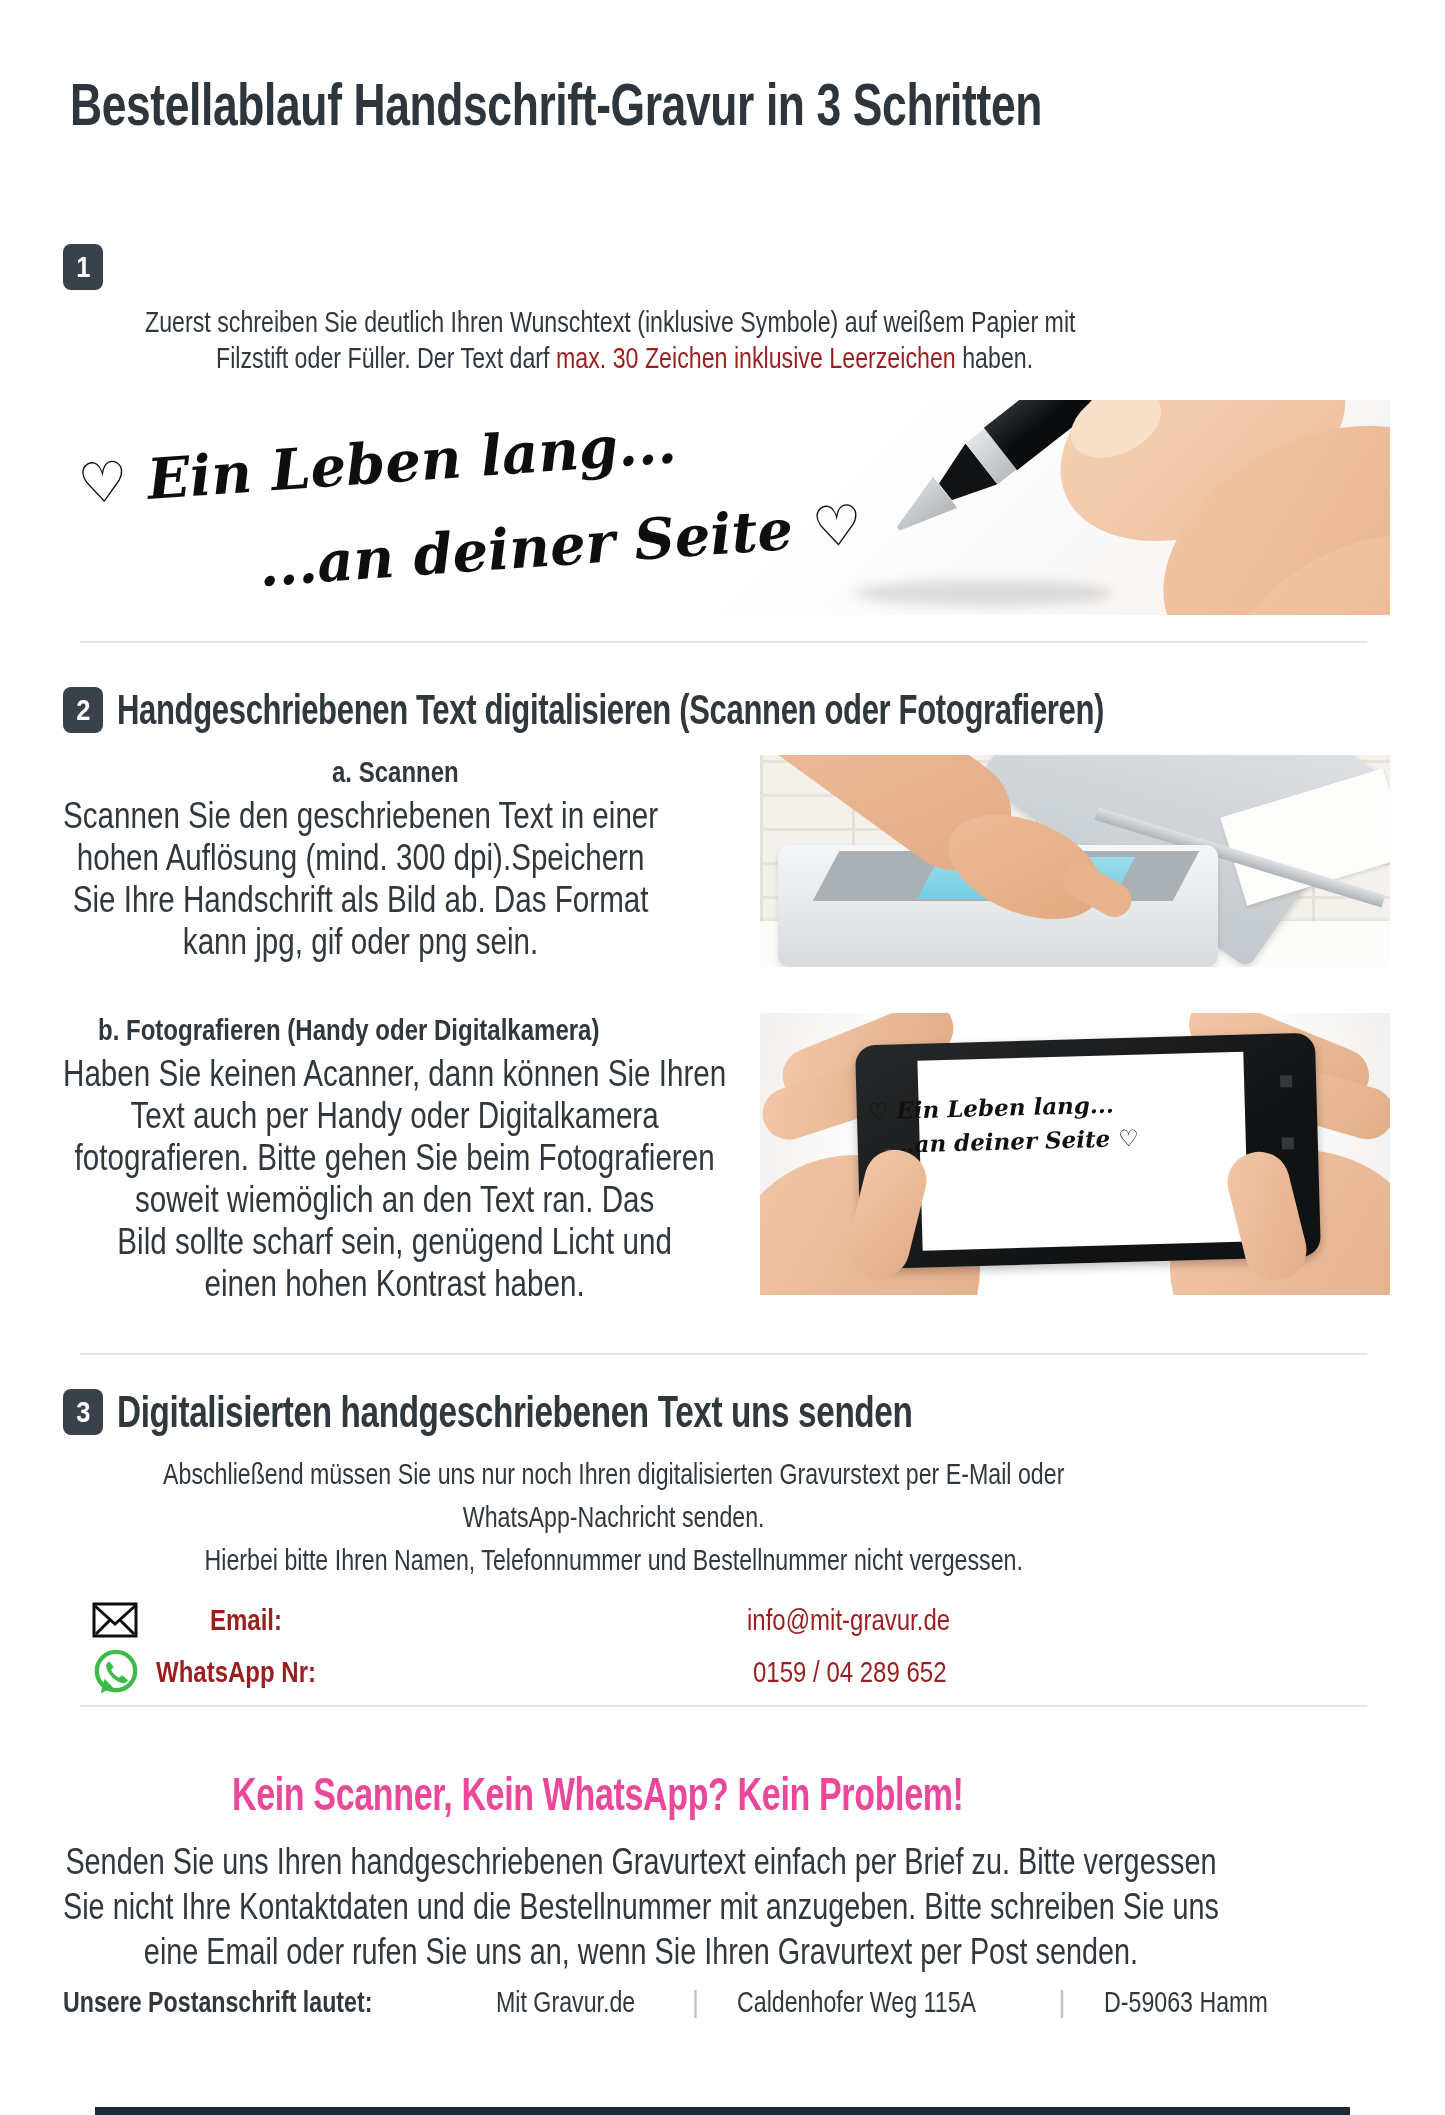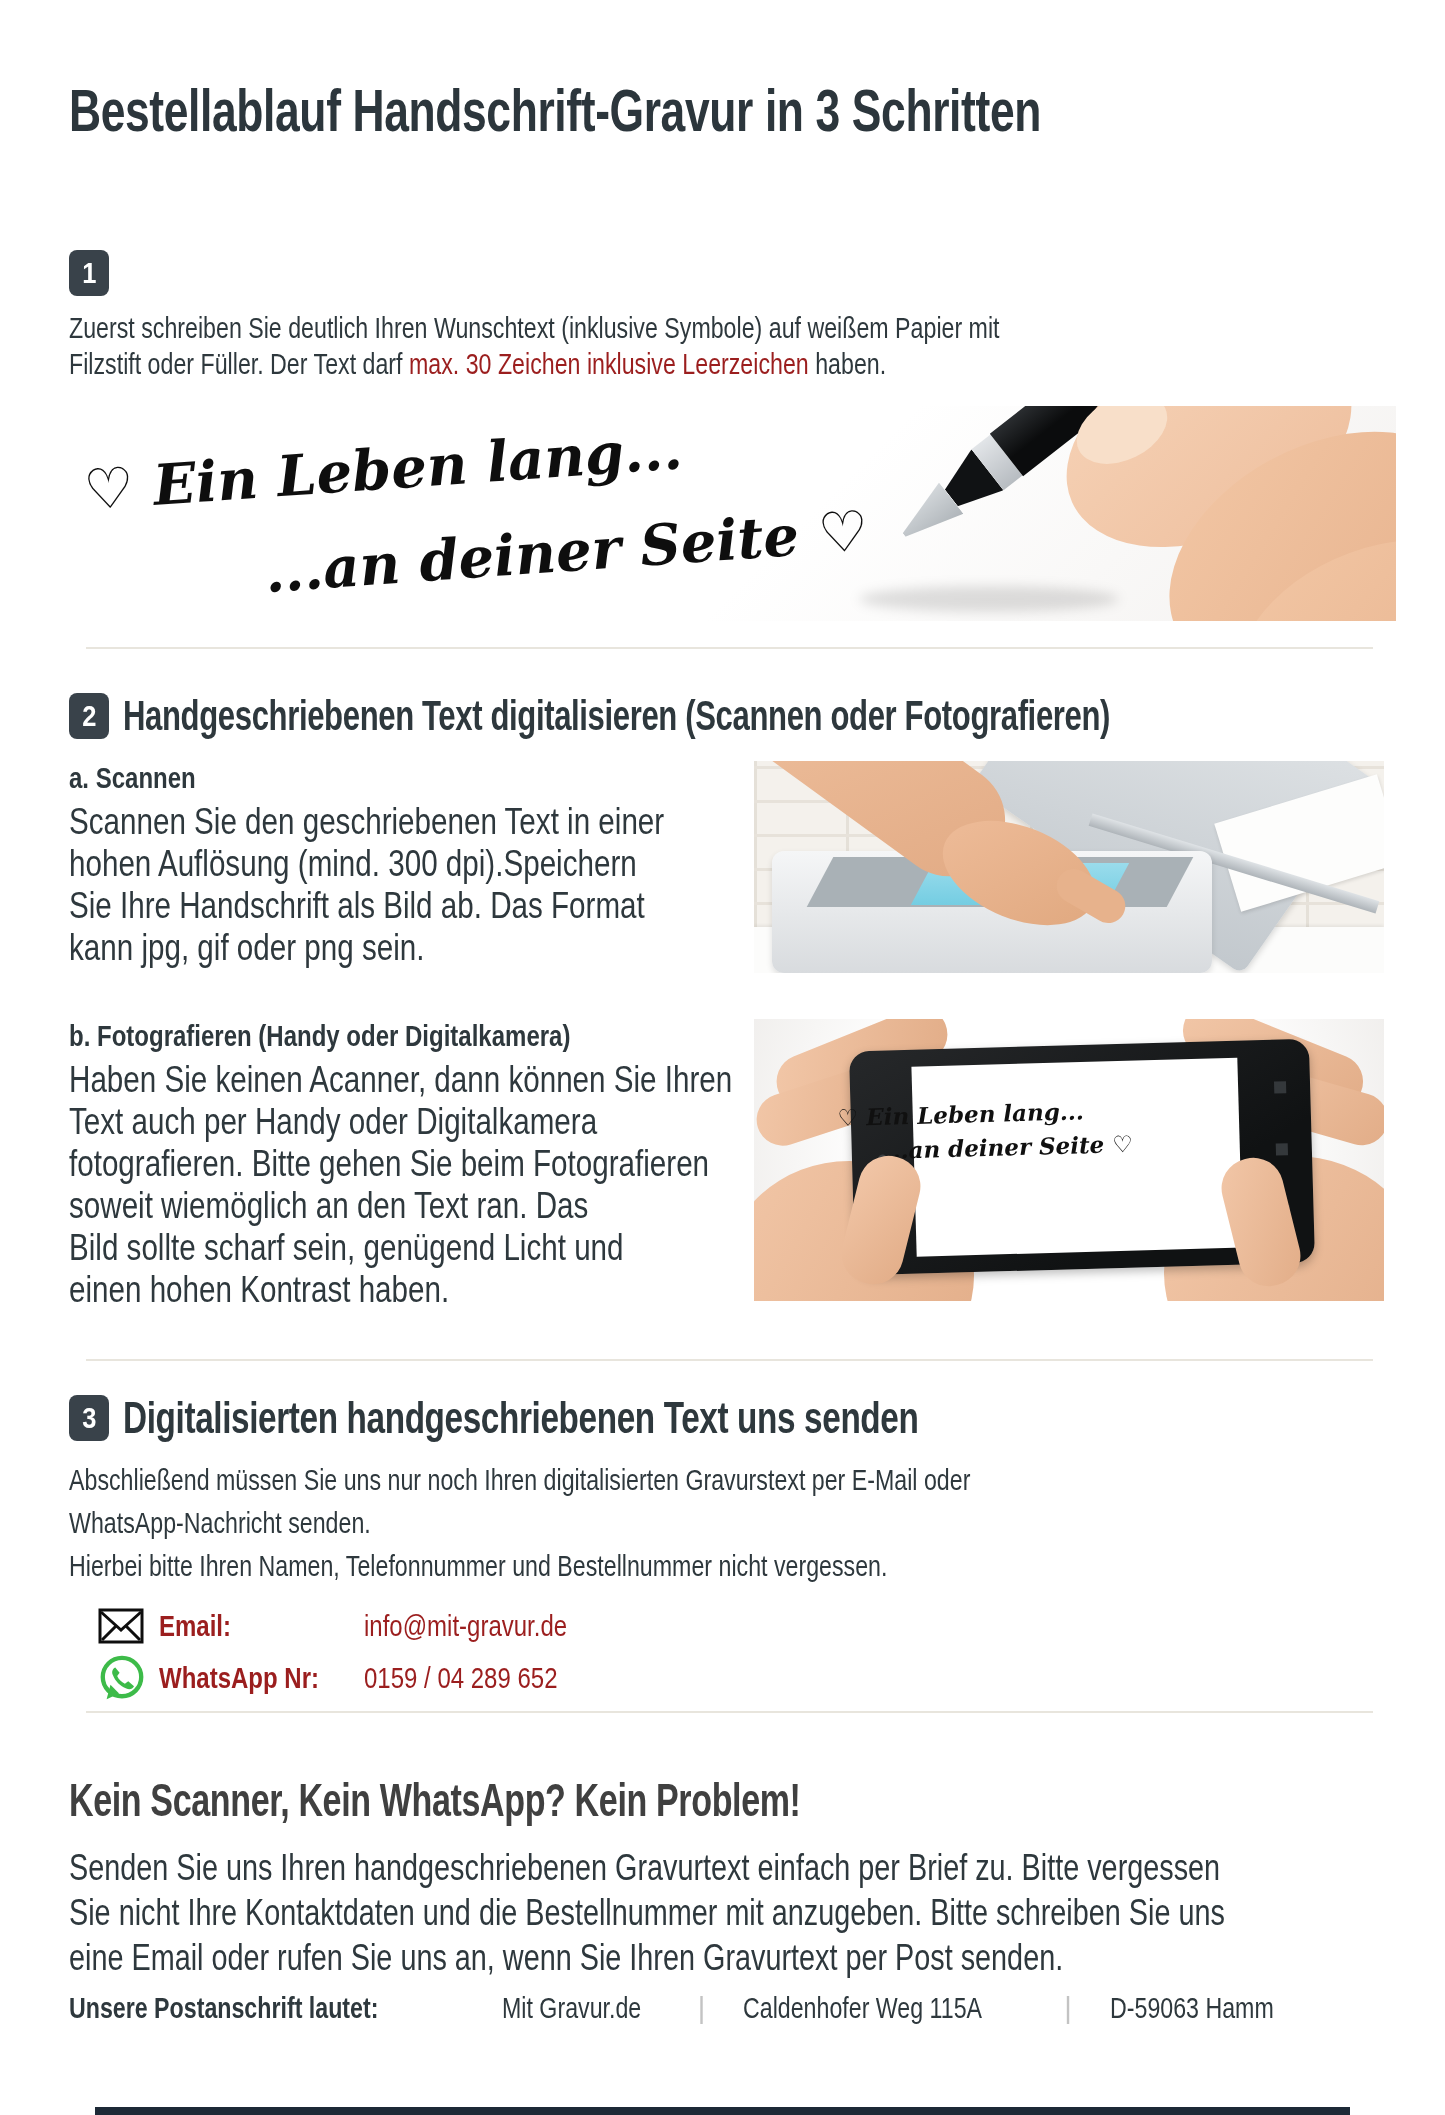--- a/index.html
+++ b/index.html
@@ -1,20 +1,20 @@
 <!DOCTYPE html>
 <html lang="de"><head>
 <meta charset="utf-8">
 <style>
   html,body{margin:0;padding:0;background:#ffffff;}
   .page{
     position:relative;width:1445px;height:2115px;overflow:hidden;
     background:#ffffff;color:#2e383d;
     font-family:"Liberation Sans","DejaVu Sans",sans-serif;
-    padding:6px;box-sizing:border-box;
+    padding:0;box-sizing:border-box;text-align:center;
   }
   .inner{position:relative;padding:0 55px 0 63px;}
   
   .cn{display:inline-block;transform:scaleX(.8);transform-origin:0 50%;
       white-space:pre-line;width:max-content;}
   .cn-h{display:inline-block;transform:scaleX(.74);transform-origin:0 50%;
       white-space:pre;width:max-content;letter-spacing:-.5px;}
   h1{margin:74px 0 0;font-size:60px;line-height:62px;font-weight:bold;color:#2c363c;}
   .step-head{display:flex;align-items:center;gap:14px;}
   .step-head .txt{font-size:42px;font-weight:bold;color:#2e383d;line-height:46px;}
@@ -113,21 +113,21 @@
   .ph-txt .ind{padding-left:46px;}
   
   .mt-step3{margin-top:32px;}
   .step-head.big .txt{font-size:45px;line-height:50px;}
   .p3{margin-top:16px;font-size:29px;line-height:43px;}
   .contact{margin-top:12px;margin-left:28px;}
   .c-row{display:grid;grid-template-columns:62px 205px auto;align-items:center;height:52px;}
   .c-label{font-size:30px;font-weight:bold;color:#9b1e1e;}
   .c-value{font-size:30px;color:#9b1e1e;}
   
-  .kein{margin-top:62px;font-size:46px;line-height:50px;font-weight:bold;color:#404040;}
+  .kein{margin-top:62px;font-size:46px;line-height:50px;font-weight:bold;color:#ec4899;}
   .p4{margin-top:20px;font-size:36px;line-height:45px;}
   .addr{margin-top:12px;display:flex;align-items:baseline;font-size:29px;}
   .addr .lbl{font-weight:bold;}
   .addr .itm{font-weight:normal;margin-left:16px;}
   .addr .sep{color:#c3c3c3;margin:0 22px;font-weight:normal;}
   .addr .gap1{width:30px;flex:0 0 auto;}
   .bottom-bar{position:absolute;left:95px;bottom:0;width:1255px;height:8px;background:#1d2936;}
   svg{display:block;}
 </style>
 </head>

